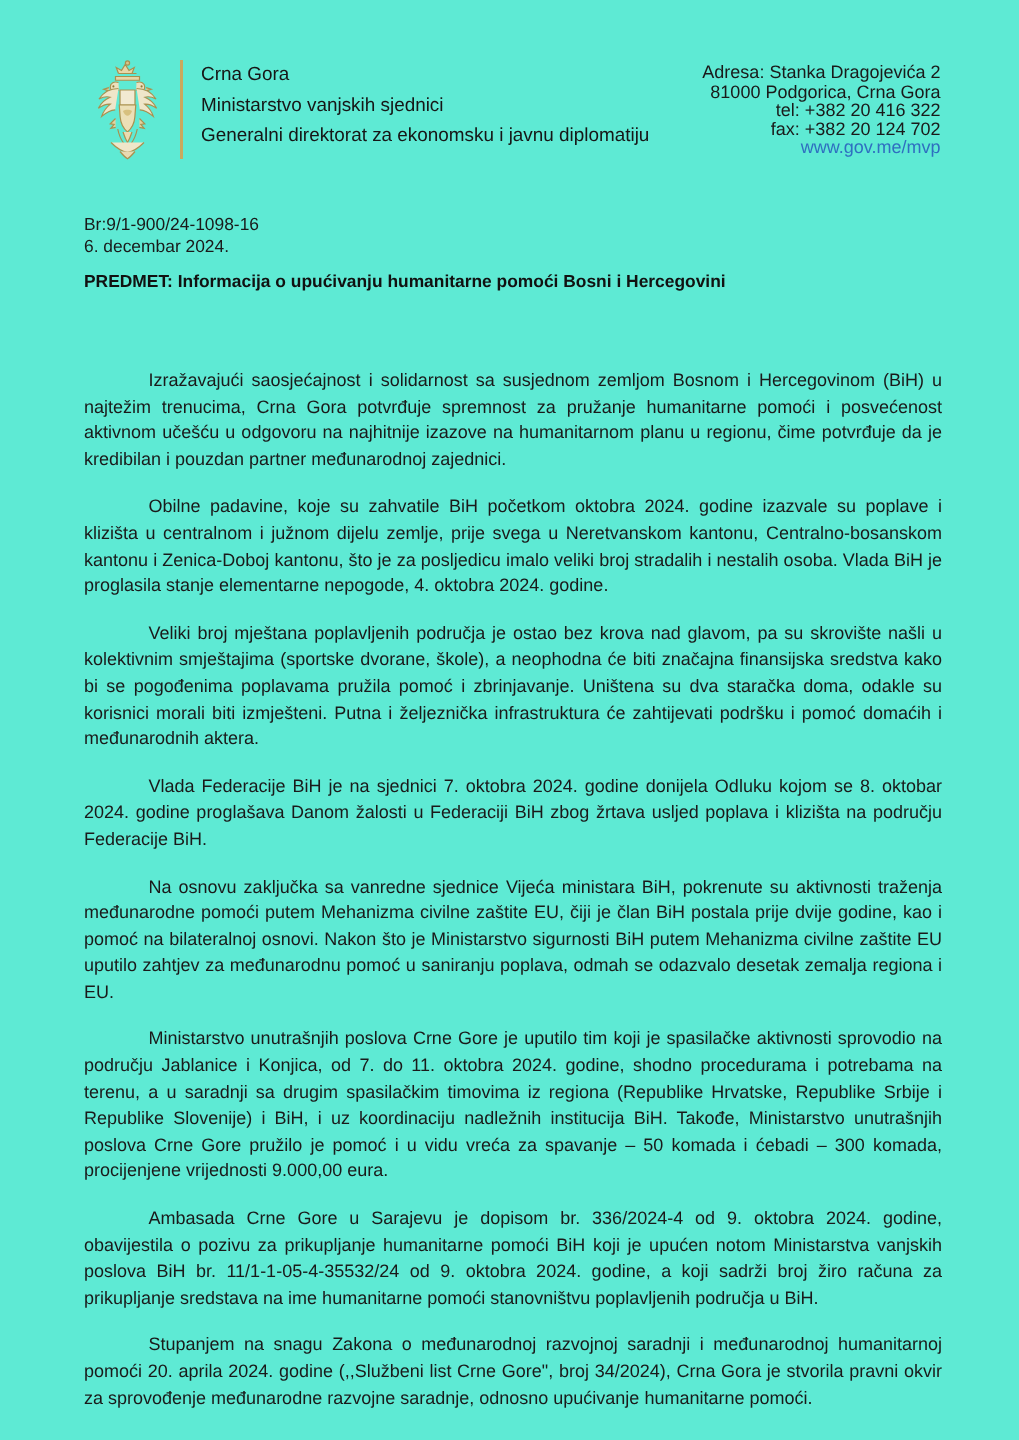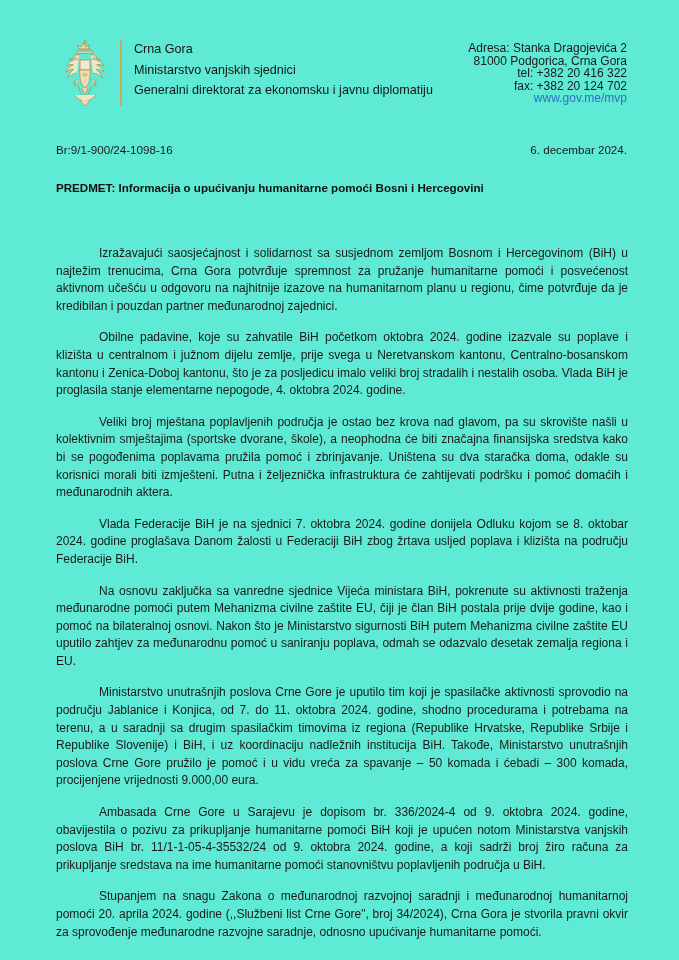--- a/index.html
+++ b/index.html
@@ -78,20 +78,21 @@
 
   
   .refrow {
     position: absolute;
     left: 56px;
     right: 52px;
     top: 142px;
     display: flex;
     justify-content: space-between;
     align-items: baseline;
+    flex-direction: column;
   }
   .refrow span {
     font-size: 11.6px;
     line-height: 15px;
     color: #1a1a1a;
     white-space: nowrap;
   }
 
   
   .subject {

